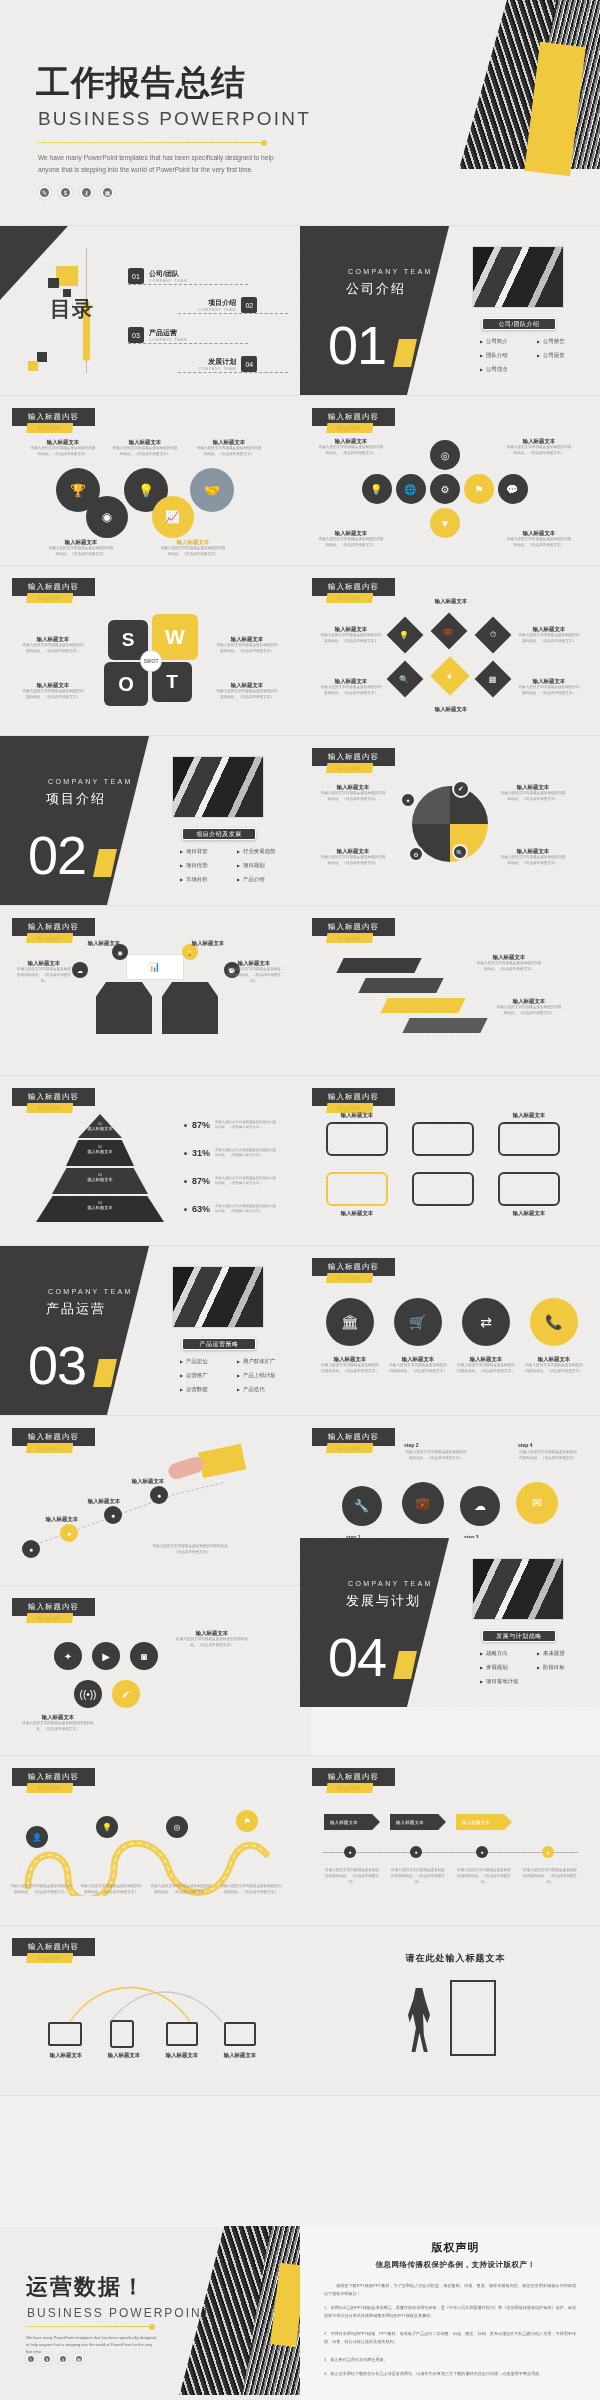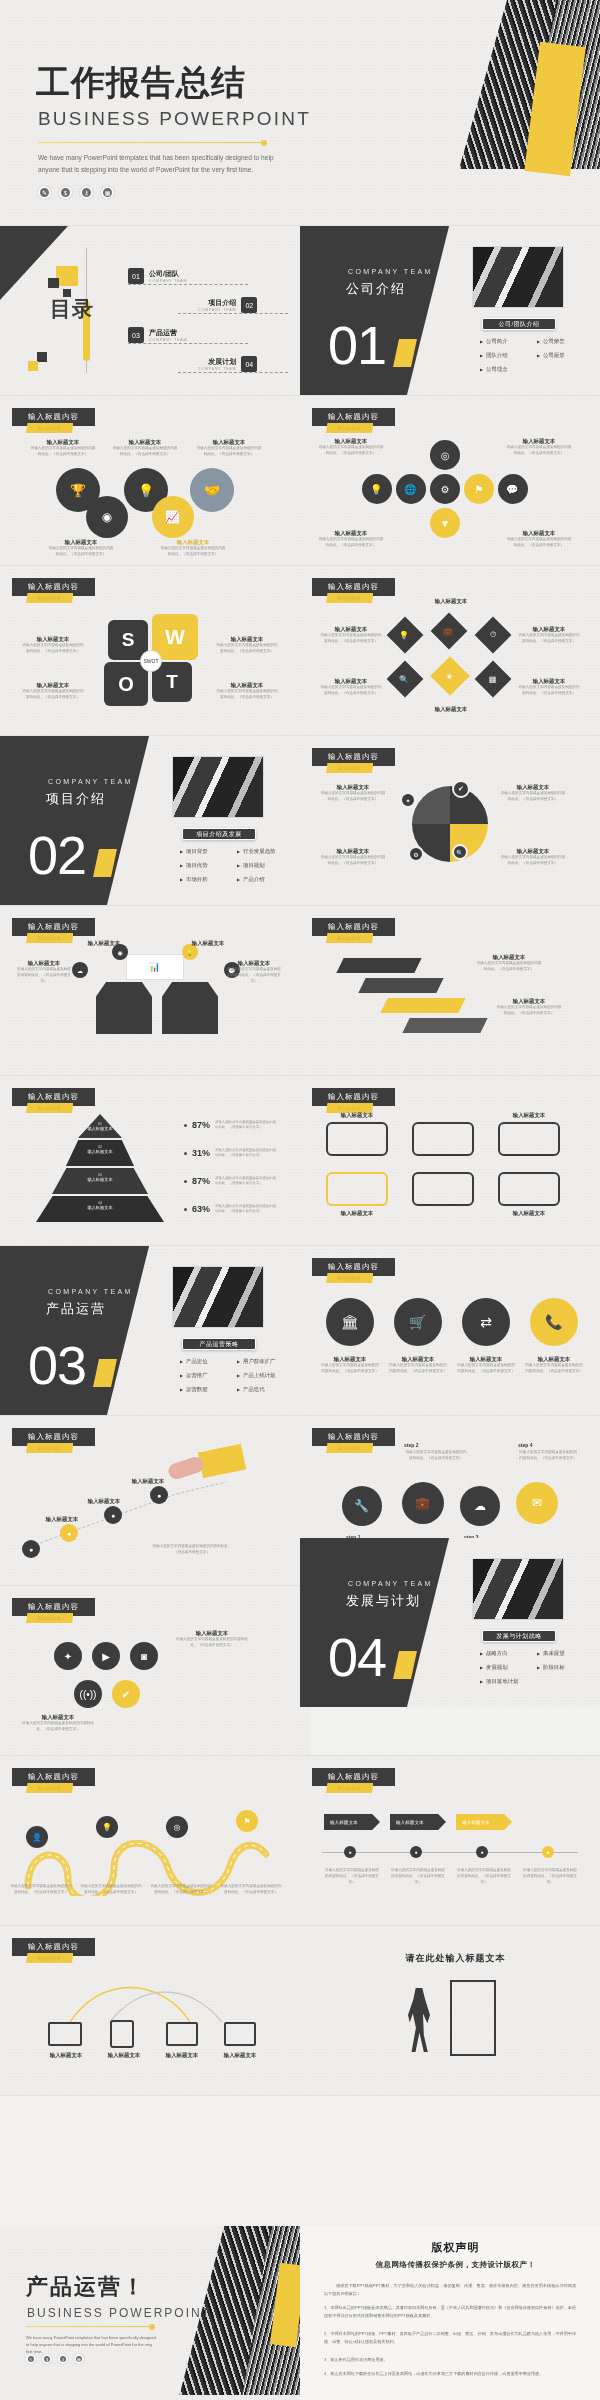--- a/index.html
+++ b/index.html
@@ -728,21 +728,21 @@
     <div style="position:absolute;left:108px;top:62px;width:22px;height:64px;background:#3c3c3c;clip-path:polygon(35% 0,65% 0,78% 18%,100% 42%,88% 55%,68% 40%,72% 74%,90% 100%,72% 100%,52% 70%,34% 100%,16% 100%,36% 62%,22% 40%,8% 54%,0 42%,24% 18%);"></div>
   </div>
   <div class="sep" style="top:2095px;"></div>
 
   <div class="slide full" style="left:0;top:2096px;height:130px;background:#f2f1ef;"></div>
 
   <div class="slide" style="left:0;top:2226px;height:174px;">
     <div class="photo-wedge" style="width:140px;"></div>
     <div class="photo-wedge2" style="width:88px;"></div>
     <div class="yellow-tag" style="right:10px;top:38px;width:26px;height:82px;"></div>
-    <div class="ty-title">产品运营！</div>
+    <div class="ty-title">运营数据！</div>
     <div class="ty-sub">BUSINESS POWERPOINT</div>
     <div class="t-rule" style="left:26px;top:100px;width:126px;"></div>
     <div class="t-body" style="left:26px;top:108px;width:132px;font-size:4px;">We have many PowerPoint templates that has been specifically designed to help anyone that is stepping into the world of PowerPoint for the very first time.</div>
     <div class="t-dots" style="left:26px;top:128px;gap:6px;">
       <div class="d" style="width:10px;height:10px;font-size:4px;">✎</div>
       <div class="d" style="width:10px;height:10px;font-size:4px;">$</div>
       <div class="d" style="width:10px;height:10px;font-size:4px;">⚷</div>
       <div class="d" style="width:10px;height:10px;font-size:4px;">▦</div>
     </div>
   </div>

